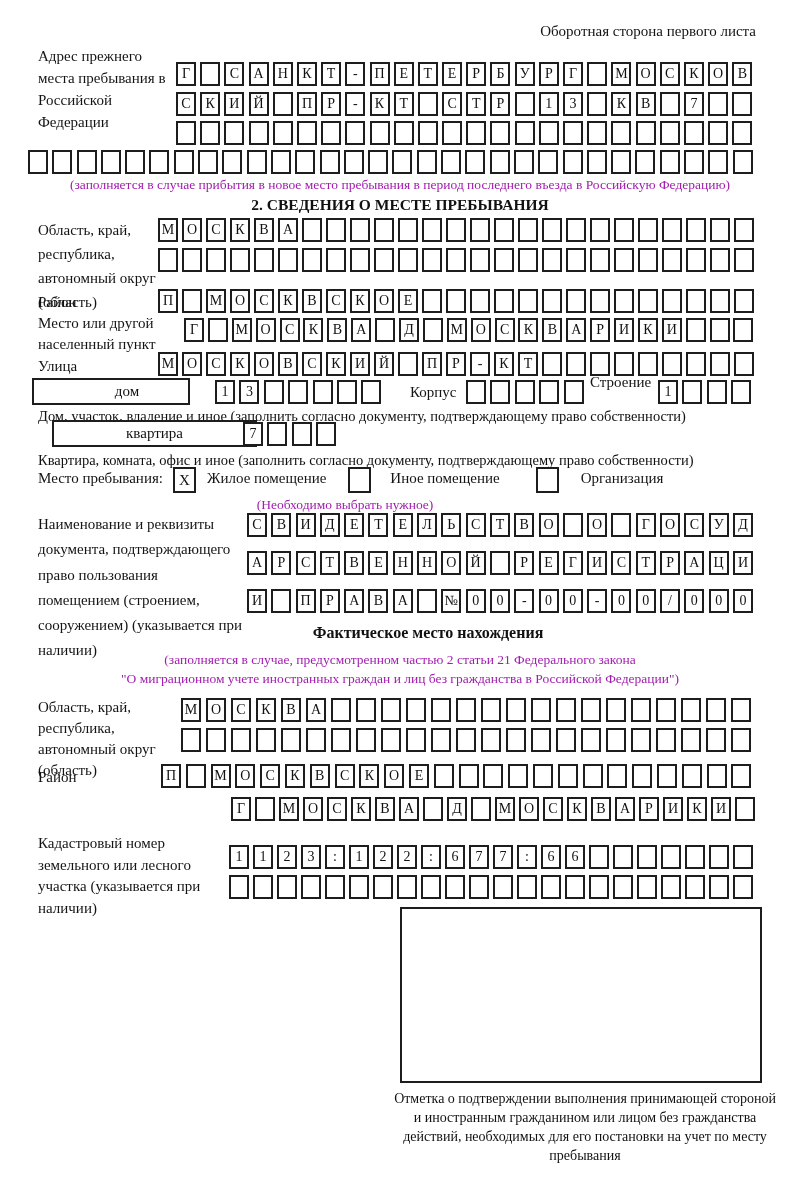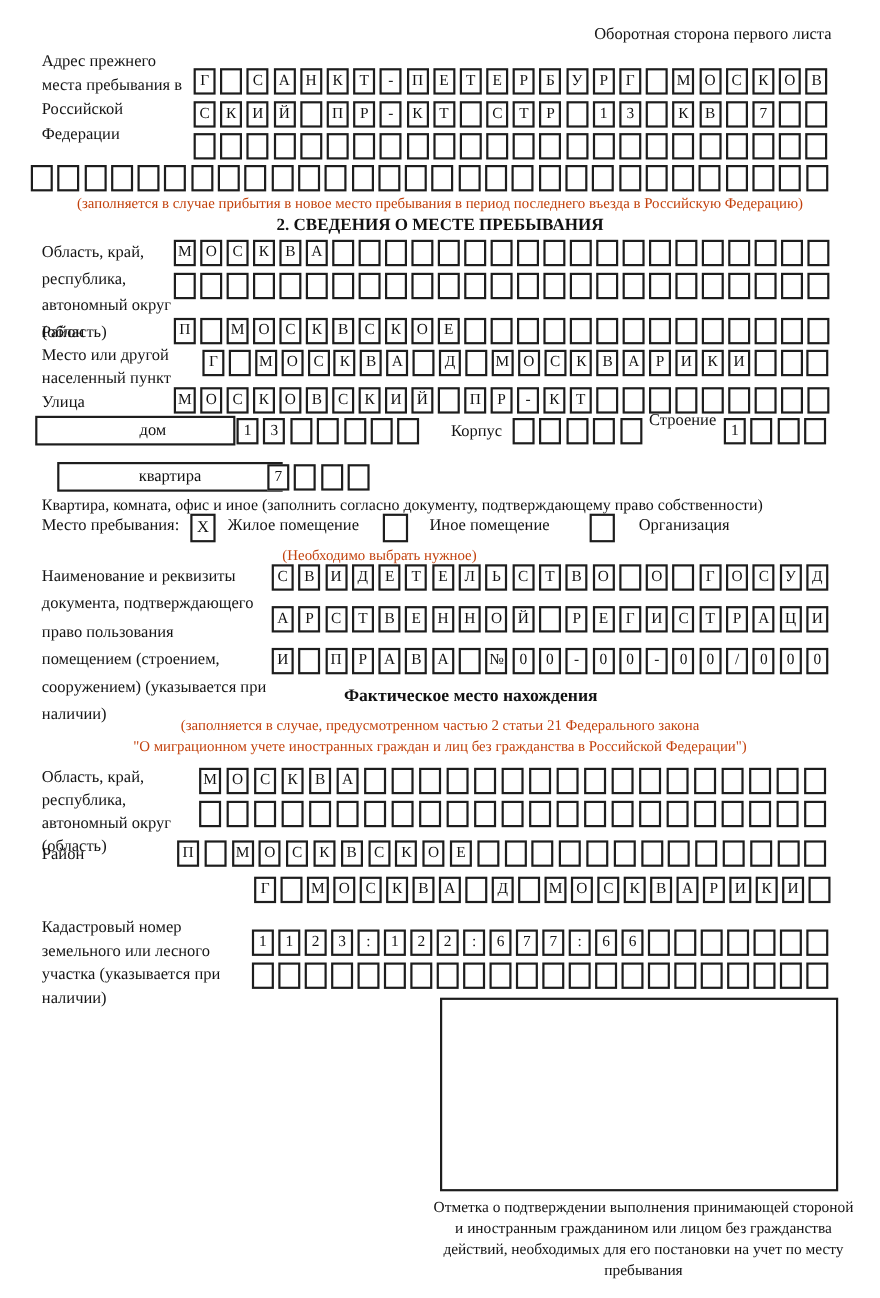--- a/index.html
+++ b/index.html
@@ -2,21 +2,21 @@
 <html><head>
 <meta charset="utf-8">
 <style>
   html,body{margin:0;padding:0;background:#fff;}
   #page{
     position:relative; width:800px; height:1180px; background:#ffffff;
     font-family:"Liberation Serif", serif; color:#111; overflow:hidden;
   }
   .abs{position:absolute;}
   .lbl{font-size:15px; line-height:22px; color:#141414;}
-  .small{font-size:13.5px; color:#c2410c;}
+  .small{font-size:13.5px; color:#a21caf;}
   .center{text-align:center; width:800px; left:0;}
   .bold{font-weight:bold;}
   .boxrow{display:flex; gap:4.2px;}
   .cell{
     width:20px; height:24px; box-sizing:border-box; border:2px solid #1d1d1d;
     font-size:14px; line-height:20px; text-align:center; background:#fff;
     flex:0 0 auto;
   }
   .bigbox{
     box-sizing:border-box; border:2px solid #1d1d1d; background:#fff;
@@ -288,21 +288,21 @@
       <span class="cell"></span>
       <span class="cell"></span>
       <span class="cell"></span>
       <span class="cell"></span>
       <span class="cell"></span>
       <span class="cell"></span>
       <span class="cell"></span>
       <span class="cell"></span>
     </div>
 
-  <div class="abs bigbox" style="left:32px; top:378px; width:182px; height:27px;padding-left:32px;">дом</div>
+  <div class="abs bigbox" style="left:32px; top:378px; width:158px; height:27px;padding-left:32px;">дом</div>
   <div class="abs boxrow" style="left:215px; top:380px; gap:4.4px;">
       <span class="cell">1</span>
       <span class="cell">3</span>
       <span class="cell"></span>
       <span class="cell"></span>
       <span class="cell"></span>
       <span class="cell"></span>
       <span class="cell"></span>
     </div>
   <div class="abs lbl" style="left:410px; top:381px;">Корпус</div>
@@ -313,20 +313,21 @@
       <span class="cell"></span>
       <span class="cell"></span>
     </div>
   <div class="abs lbl" style="left:590px; top:371px;">Строение</div>
   <div class="abs boxrow" style="left:658px; top:380px; gap:4.4px;">
       <span class="cell">1</span>
       <span class="cell"></span>
       <span class="cell"></span>
       <span class="cell"></span>
     </div>
+  <div class="abs" style="left:38px; top:408px; font-size:14.5px;">Дом, участок, владение и иное (заполнить согласно документу, подтверждающему право собственности)</div>
 
   <div class="abs bigbox" style="left:32px; top:420px; width:205px; height:27px;margin-left:20px;">квартира</div>
   <div class="abs boxrow" style="left:243px; top:422px; gap:4.4px;">
       <span class="cell">7</span>
       <span class="cell"></span>
       <span class="cell"></span>
       <span class="cell"></span>
     </div>
   <div class="abs" style="left:38px; top:452px; font-size:14.5px;">Квартира, комната, офис и иное (заполнить согласно документу, подтверждающему право собственности)</div>
 

